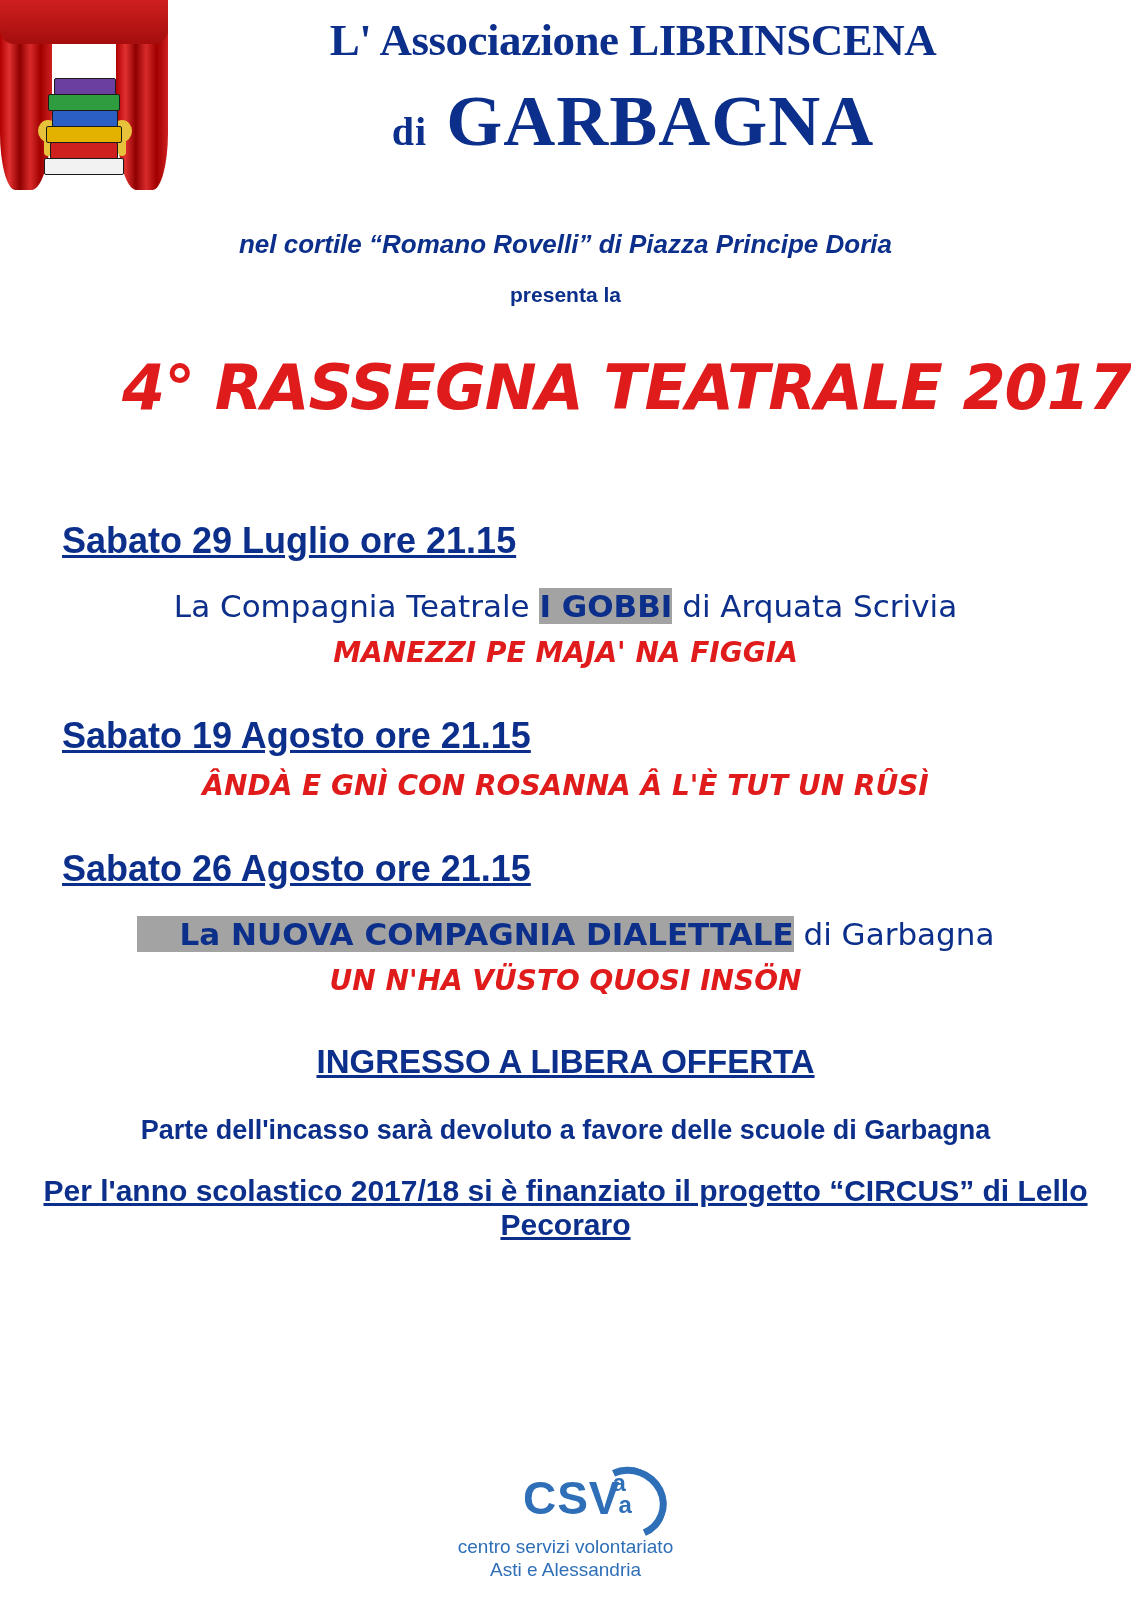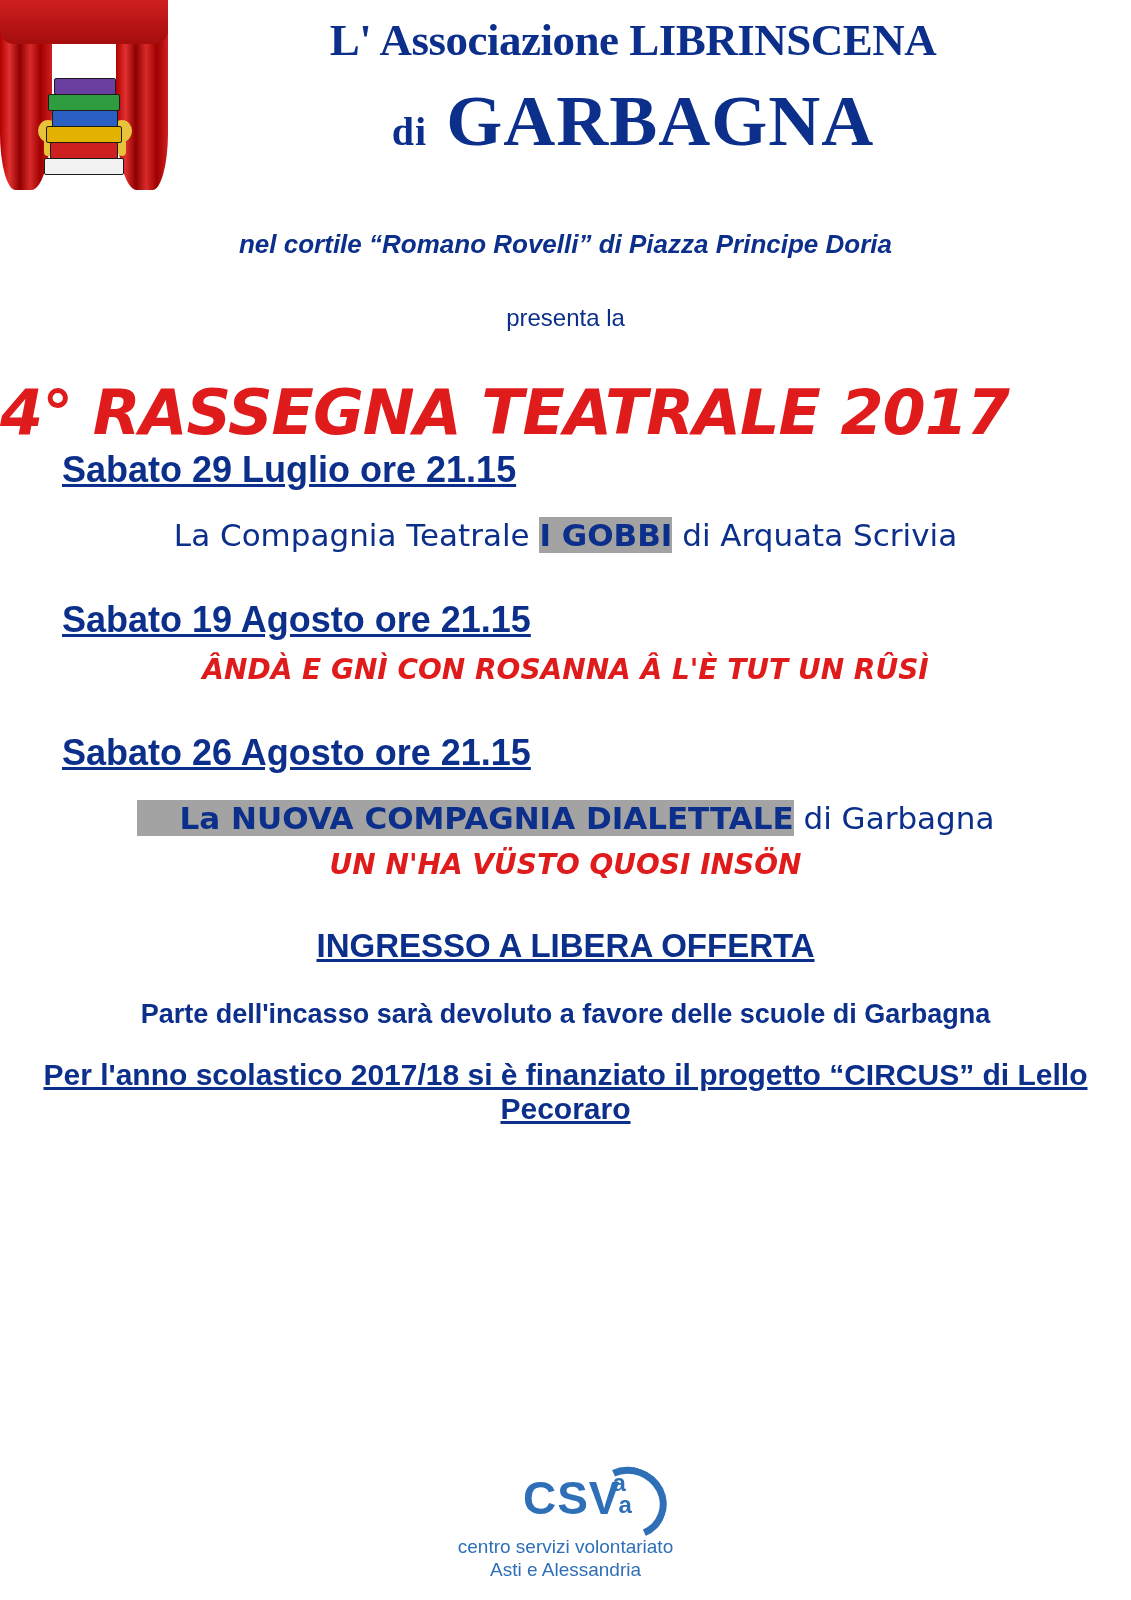--- a/index.html
+++ b/index.html
@@ -115,40 +115,41 @@
     text-align: center;
     margin-top: 34px;
     font-family: "Liberation Sans", sans-serif;
     font-weight: bold;
     font-style: italic;
     font-size: 26px;
     color: #0b2f8a;
   }
   .presenta {
     text-align: center;
-    margin-top: 44px;
-    font-family: "Liberation Sans", sans-serif;
-    font-weight: normal;
-    font-size: 24px;
+    margin-top: 23px;
+    font-family: "Liberation Sans", sans-serif;
+    font-weight: bold;
+    font-size: 21px;
     color: #0b2f8a;
   }
 
   .main-title {
-    text-align: left;
+    text-align: right;
     margin-top: 44px;
     font-family: "DejaVu Sans", sans-serif;
     font-weight: bold;
     font-style: italic;
     font-size: 62px;
     color: #e01b1b;
     letter-spacing: -1px;
   }
 
   
   .events {
+    margin-top: 96px;
     padding: 0 62px;
   }
   .event {
     margin-bottom: 46px;
   }
   .event-date {
     font-family: "Liberation Sans", sans-serif;
     font-weight: bold;
     font-size: 36px;
     color: #0b2f8a;
@@ -297,20 +298,21 @@
 
 <div class="main-title">4° RASSEGNA TEATRALE 2017</div>
 
 <div class="events">
 
   <div class="event">
     <div class="event-date">Sabato 29 Luglio  ore 21.15</div>
     <div class="event-company">
       <span>La Compagnia Teatrale </span><span class="hl">I GOBBI</span><span> di  Arquata  Scrivia</span>
     </div>
+    <div class="event-play">MANEZZI PE MAJA' NA FIGGIA</div>
   </div>
 
   <div class="event">
     <div class="event-date">Sabato 19 Agosto ore 21.15</div>
     <div class="event-play">ÂNDÀ E GNÌ CON ROSANNA Â L'È TUT UN RÛSÌ</div>
   </div>
 
   <div class="event">
     <div class="event-date">Sabato 26 Agosto ore 21.15</div>
     <div class="event-company big">

